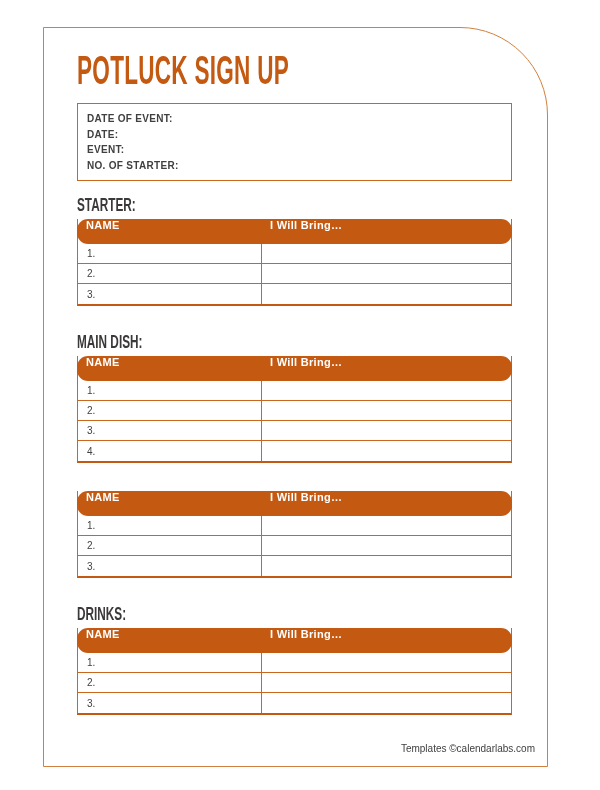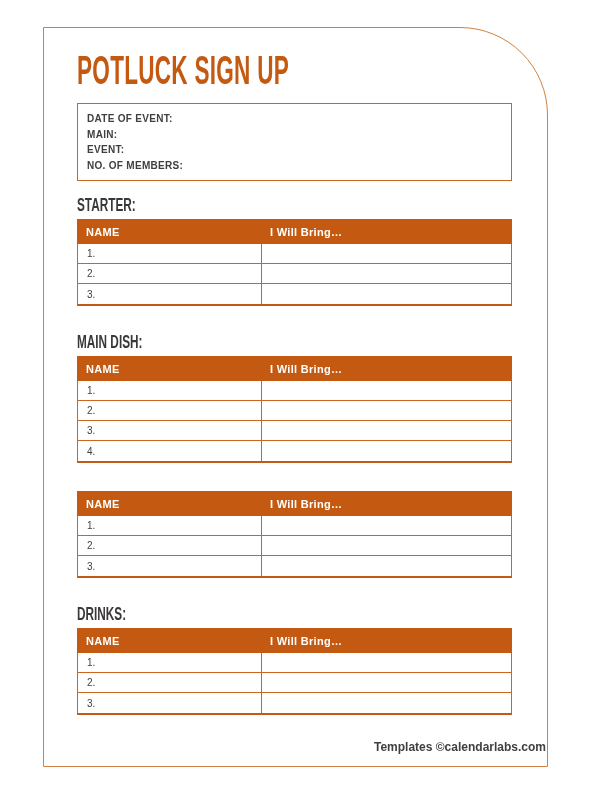--- a/index.html
+++ b/index.html
@@ -46,55 +46,56 @@
     margin-top:16px;
   }
   .section-heading .cond{transform:scaleX(0.62);}
   .table{
     width:100%;
     border-left:1px solid var(--table-border);
     border-right:1px solid var(--table-border);
     border-bottom:2px solid var(--accent);
   }
   .thead{
-    display:flex;align-items:center;
+    display:flex;align-items:flex-start;
     height:25px;
     background:var(--accent);
     color:#ffffff;
     font-size:11px;font-weight:700;letter-spacing:0.3px;
     margin:0 -1px; 
+    border-radius:11px;
   }
   .thead .c1{width:42.3%;padding-left:9px;}
   .thead .c2{flex:1;padding-left:9px;}
   .trow{
     display:flex;align-items:stretch;
     height:20px;
     border-bottom:1px solid var(--table-border);
     font-size:10px;color:var(--body-text);
   }
   .trow:last-child{border-bottom:none;}
   .trow .c1{width:42.3%;padding-left:9px;display:flex;align-items:center;}
   .trow .c2{flex:1;border-left:1px solid var(--table-border);}
   .footer-credit{
-    position:absolute;right:1px;bottom:12px;
-    font-size:12px;color:var(--body-text);font-weight:bold;
+    position:absolute;right:12px;bottom:12px;
+    font-size:10px;color:var(--body-text);
   }
 </style>
 </head>
 <body>
 
 <div class="page">
 
   <h1 class="title"><span class="cond">POTLUCK SIGN UP</span></h1>
 
   <div class="info-box">
     <div class="info-line">DATE OF EVENT:</div>
-    <div class="info-line">MAIN:</div>
+    <div class="info-line">DATE:</div>
     <div class="info-line">EVENT:</div>
-    <div class="info-line">NO. OF MEMBERS:</div>
+    <div class="info-line">NO. OF STARTER:</div>
   </div>
 
   <div>
   <div class="section">
     <h2 class="section-heading"><span class="cond">STARTER:</span></h2>
     <div class="table">
       <div class="thead">
         <div class="c1">NAME</div>
         <div class="c2">I Will Bring…</div>
       </div>

